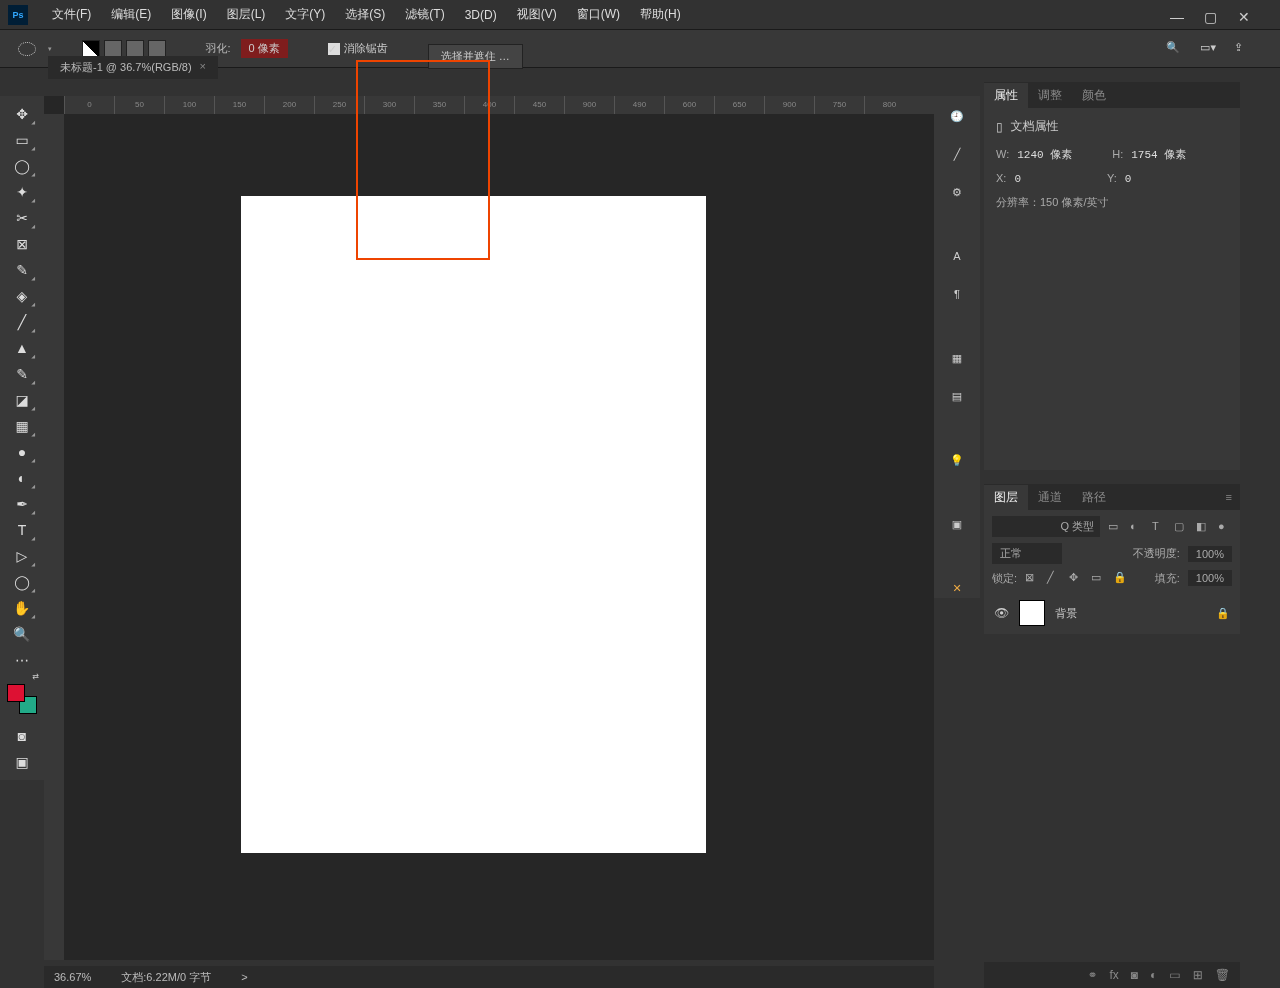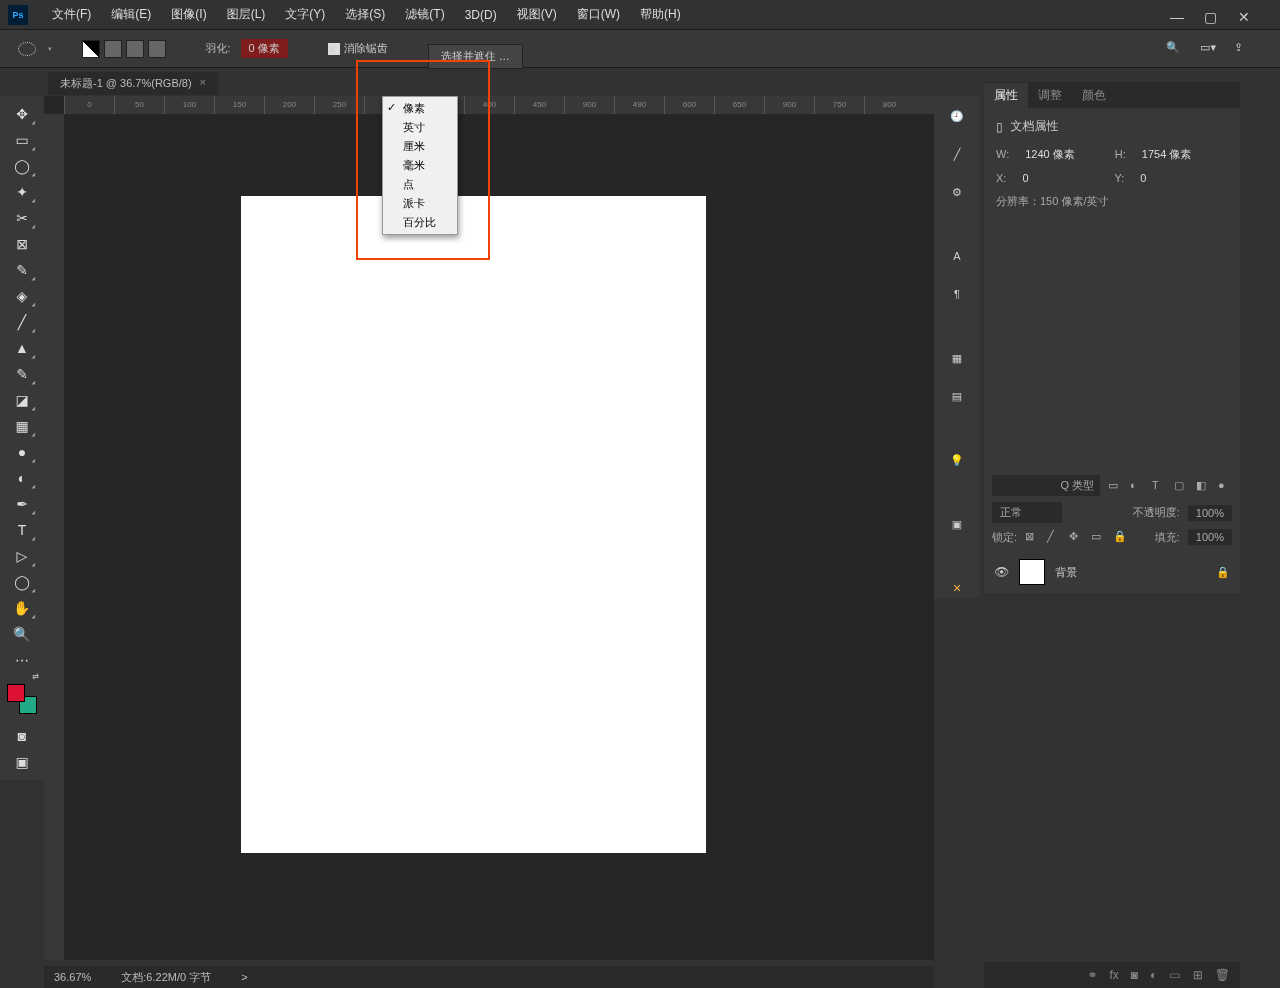--- a/index.html
+++ b/index.html
@@ -21,21 +21,21 @@
 .swatch.a { background:linear-gradient(45deg,#fff 50%,#000 50%); }
 .opt-label { font-size:11px; color:#bbb; }
 .opt-val { background:#7f1d1d; padding:2px 8px; font-size:11px; }
 .opt-chk { display:flex; align-items:center; gap:4px; }
 .chk { width:12px; height:12px; background:#ddd; }
 .opt-btn { padding:4px 12px; background:#444; border:1px solid #222; font-size:11px;margin-top:16px; }
 .optbar-right { margin-left:auto; display:flex; gap:18px; padding-right:30px; align-items:center; }
 .r-icon { width:16px; height:16px; color:#ccc; }
 
 
-.doc-tabs { position:absolute; top:70px; left:48px; height:26px; display:flex; align-items:center; }
+.doc-tabs { position:absolute; top:54px; left:48px; height:26px; display:flex; align-items:center; }
 .doc-tab { padding:4px 12px; background:#2a2a2a; color:#bbb; font-size:11px; display:flex; gap:8px; }
 .tab-x { color:#888; }
 
 
 .toolbox { position:absolute; left:0; top:96px; width:44px; background:#383838; padding:6px 0; display:flex; flex-direction:column; align-items:center; gap:2px; }
 .tool { width:28px; height:24px; display:flex; align-items:center; justify-content:center; color:#ddd; font-size:14px; cursor:pointer; position:relative; }
 .tool .tri2 { position:absolute; bottom:1px; right:1px; font-size:5px; color:#999; }
 .color-swatches { margin-top:10px; position:relative; width:30px; height:30px; }
 .fg { position:absolute; width:18px; height:18px; background:#d13; left:0; top:0; border:1px solid #000; }
 .bg { position:absolute; width:18px; height:18px; background:#2a8; right:0; bottom:0; border:1px solid #000; }
@@ -61,21 +61,21 @@
 
 
 .right { position:absolute; right:40px; top:82px; width:256px; background:#323232; }
 .panel-tabs { height:26px; background:#2a2a2a; display:flex; align-items:center; }
 .ptab { padding:4px 10px; font-size:12px; color:#888;font-family:Liberation Mono, monospace; }
 .ptab.active { color:#eee; background:#383838; }
 .props { padding:10px 12px; background:#383838; }
 .prop-head { display:flex; align-items:center; gap:8px; font-size:12px; margin-bottom:12px; }
 .prop-row { display:flex; gap:40px; font-size:11px; color:#aaa; margin-bottom:10px; }
 .prop-row span { display:inline-block; }
-.pv { color:#ddd; margin-left:16px; }
+.pv { color:#ddd; margin-left:8px;font-family:Liberation Mono, monospace; }
 .props-fill { height:240px; }
 
 
 .layers-tabs { height:26px; background:#2a2a2a; display:flex; align-items:center; margin-top:14px; }
 .lay-opts { padding:6px 8px; background:#383838; display:flex; flex-direction:column; gap:6px; }
 .lay-row { display:flex; align-items:center; gap:8px; font-size:11px; color:#aaa; }
 .lay-search { flex:1; background:#2a2a2a; padding:3px 6px;text-align:right; }
 .lay-ic { width:14px; height:14px; display:inline-block; }
 .lay-sel { background:#2a2a2a; padding:3px 8px; min-width:70px; }
 .lay-val { background:#2a2a2a; padding:2px 8px; }
@@ -194,29 +194,20 @@
     <div class="rtick">490</div>
     <div class="rtick">600</div>
     <div class="rtick">650</div>
     <div class="rtick">900</div>
     <div class="rtick">750</div>
     <div class="rtick">800</div>
   </div>
   <div class="ruler-v"></div>
   <div class="canvas"></div>
 
-  <div class="ctx-menu">
-    <div class="ctx-item checked">像素</div>
-    <div class="ctx-item">英寸</div>
-    <div class="ctx-item">厘米</div>
-    <div class="ctx-item">毫米</div>
-    <div class="ctx-item">点</div>
-    <div class="ctx-item">派卡</div>
-    <div class="ctx-item">百分比</div>
-  </div>
 </div>
 
 <div class="red-box" style="left:356px; top:60px; width:134px; height:200px;"></div>
 
 <div class="dock-strip">
   <div class="dock-ic">🕘</div>
   <div class="dock-ic">╱</div>
   <div class="dock-ic">⚙</div>
   <div style="height:8px"></div>
   <div class="dock-ic">A</div>
@@ -250,20 +241,26 @@
     <div class="prop-row">
       <span><span>X:</span><span class="pv">0</span></span>
       <span style="margin-left:46px"><span>Y:</span><span class="pv">0</span></span>
     </div>
     <div class="prop-row">
       <span>分辨率：150 像素/英寸</span>
     </div>
     <div class="props-fill"></div>
   </div>
 
+  <div class="layers-tabs panel-tabs">
+    <div class="ptab active">图层</div>
+    <div class="ptab">通道</div>
+    <div class="ptab">路径</div>
+    <div style="margin-left:auto;padding-right:8px;color:#888">≡</div>
+  </div>
   <div class="lay-opts">
     <div class="lay-row">
       <div class="lay-search">Q 类型</div>
       <span class="lay-ic">▭</span>
       <span class="lay-ic">◐</span>
       <span class="lay-ic">T</span>
       <span class="lay-ic">▢</span>
       <span class="lay-ic">◧</span>
       <span class="lay-ic">●</span>
     </div>

